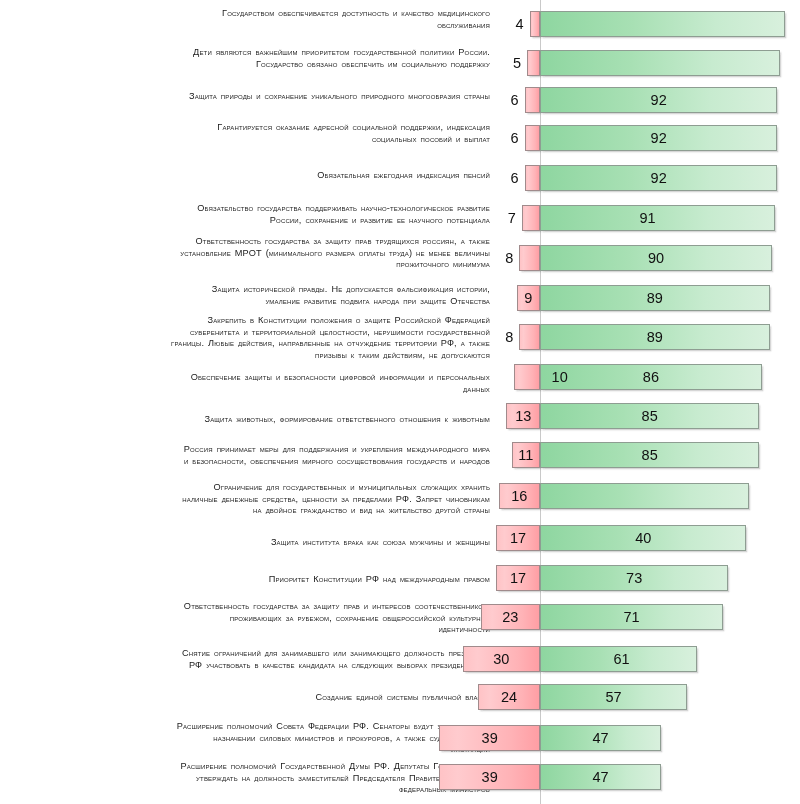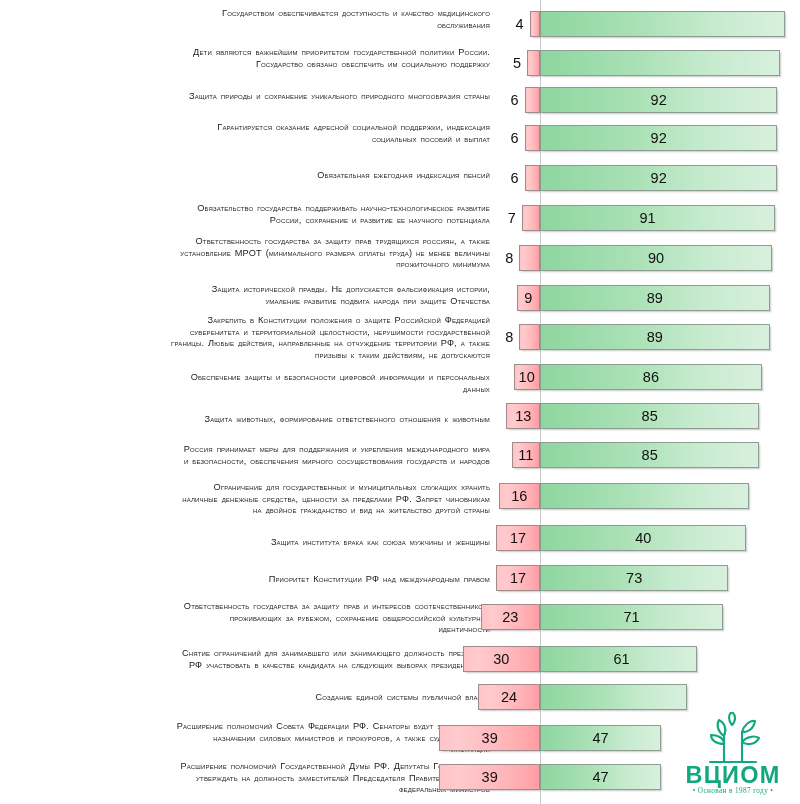--- a/index.html
+++ b/index.html
@@ -238,21 +238,21 @@
           <div class="val outside-left" style="left: 471.36px; width: 42px;">8</div>
           <div class="val inside" style="left: 540px; width: 229.62px;">89</div>
         </div>
       </div>
       <div class="row">
         <div class="label" style="top: 372px;">Обеспечение защиты и безопасности цифровой информации и персональных
 данных</div>
         <div class="bars" style="top: 364px; width: 800px;">
           <div class="bar neg" style="left: 514.2px; width: 25.8px;"></div>
           <div class="bar pos" style="left: 540px; width: 221.88px;"></div>
-          <div class="val inside" style="left: 514.2px; width: 25px;">10</div>
+          <div class="val inside" style="left: 514.2px; width: 25px; padding-left: 33px;">10</div>
           <div class="val inside" style="left: 540px; width: 221.88px;">86</div>
         </div>
       </div>
       <div class="row">
         <div class="label" style="top: 414px;">Защита животных, формирование ответственного отношения к животным</div>
         <div class="bars" style="top: 403px; width: 800px;">
           <div class="bar neg" style="left: 506.46px; width: 33.54px;"></div>
           <div class="bar pos" style="left: 540px; width: 219.3px;"></div>
           <div class="val inside" style="left: 506.46px; width: 33.54px;">13</div>
           <div class="val inside" style="left: 540px; width: 219.3px;">85</div>
@@ -316,20 +316,21 @@
           <div class="val inside" style="left: 462.6px; width: 77.4px;">30</div>
           <div class="val inside" style="left: 540px; width: 163px;">61</div>
         </div>
       </div>
       <div class="row">
         <div class="label" style="top: 692px;">Создание единой системы публичной власти</div>
         <div class="bars" style="top: 684px; width: 800px;">
           <div class="bar neg" style="left: 478.08px; width: 61.92px;"></div>
           <div class="bar pos" style="left: 540px; width: 147.06px;"></div>
           <div class="val inside" style="left: 478.08px; width: 61.92px;">24</div>
+          <div class="val inside" style="left: 540px; width: 147.06px;">57</div>
         </div>
       </div>
       <div class="row">
         <div class="label" style="top: 721px;">Расширение полномочий Совета Федерации РФ. Сенаторы будут участвовать в
 назначении  силовых министров и прокуроров, а также судей ключевых
 инстанций</div>
         <div class="bars" style="top: 725px; width: 800px;">
           <div class="bar neg" style="left: 439.38px; width: 100.62px;"></div>
           <div class="bar pos" style="left: 540px; width: 121.26px;"></div>
           <div class="val inside" style="left: 439.38px; width: 100.62px;">39</div>
@@ -342,40 +343,14 @@
 федеральных министров</div>
         <div class="bars" style="top: 764px; width: 800px;">
           <div class="bar neg" style="left: 439.38px; width: 100.62px;"></div>
           <div class="bar pos" style="left: 540px; width: 121.26px;"></div>
           <div class="val inside" style="left: 439.38px; width: 100.62px;">39</div>
           <div class="val inside" style="left: 540px; width: 121.26px;">47</div>
         </div>
       </div>
     </div>
 
-  <div class="logo">
-    <div class="mark">
-      <svg viewBox="0 0 78 52" width="78" height="52" aria-hidden="true">
-        <g fill="none" stroke="#12a87e" stroke-width="2.1" stroke-linecap="round" stroke-linejoin="round">
-
-          <path d="M30 50 L30 24"></path>
-
-          <path d="M48 50 L48 20"></path>
-
-          <path d="M16 50 L62 50"></path>
-
-          <path d="M30 32 C22 32 17 28 17 23 C24 23 30 26 30 32 Z"></path>
-
-          <path d="M30 24 C24 20 22 13 25 8 C31 11 33 18 30 24 Z"></path>
-
-          <path d="M38 13 C34 8 34 2 38 0 C42 3 42 9 38 13 Z"></path>
-
-          <path d="M48 20 C50 13 56 8 61 9 C60 16 54 21 48 20 Z"></path>
-
-          <path d="M48 30 C52 25 60 23 65 26 C62 32 54 34 48 30 Z"></path>
-        </g>
-      </svg>
-    </div>
-    <div class="wordmark">ВЦИОМ</div>
-    <div class="tagline">• Основан в 1987 году •</div>
-  </div>
 
 </div>
 
 </body></html>

